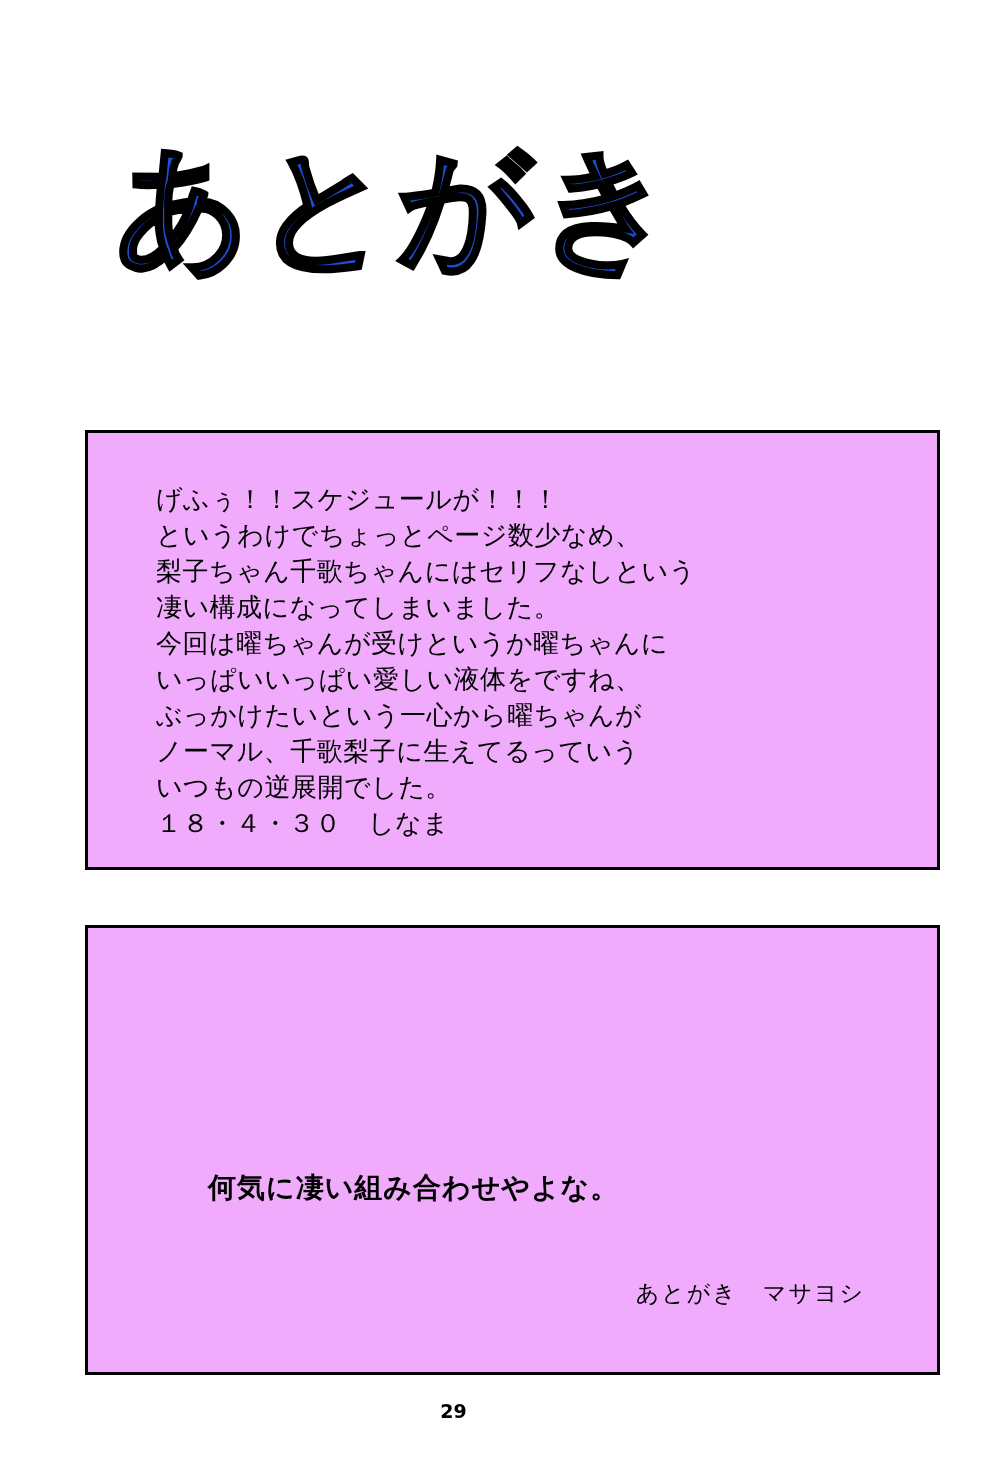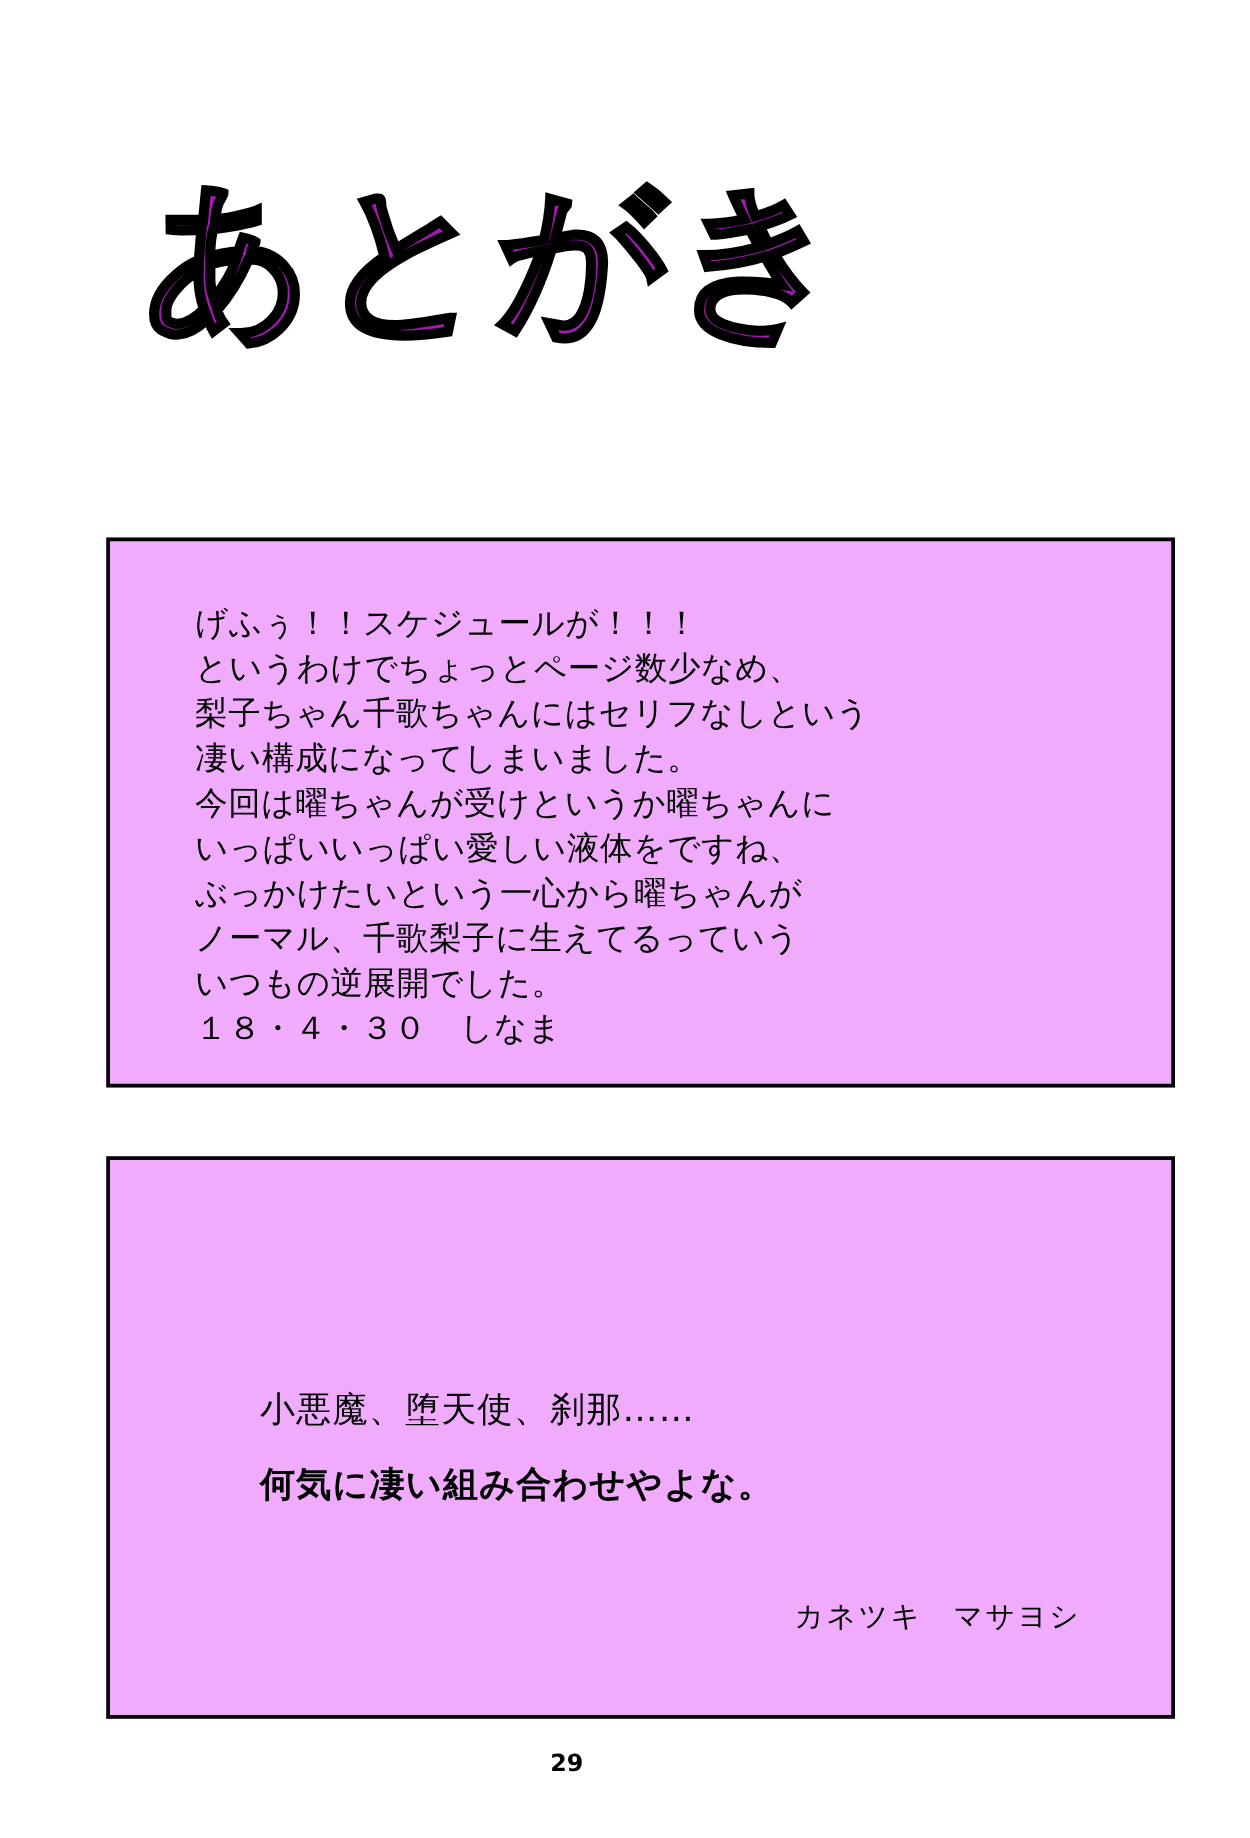--- a/index.html
+++ b/index.html
@@ -26,21 +26,21 @@
     position: absolute;
     top: 140px;
     left: 0;
     width: 796px;
     text-align: center;
     font-family: "DejaVu Sans", sans-serif;
     font-weight: bold;
     font-size: 132px;
     line-height: 1.0;
     letter-spacing: 6px;
-    color: #a21caf;
+    color: #1d4ed8;
     -webkit-text-stroke: 4px #000000;
   }
 
   
   .box {
     position: absolute;
     border: 3px solid #000000;
     background: #f0abfc;
     box-sizing: border-box;
   }
@@ -126,20 +126,19 @@
 凄い構成になってしまいました。
 今回は曜ちゃんが受けというか曜ちゃんに
 いっぱいいっぱい愛しい液体をですね、
 ぶっかけたいという一心から曜ちゃんが
 ノーマル、千歌梨子に生えてるっていう
 いつもの逆展開でした。
 １８・４・３０　しなま</div>
   </div>
 
   <div class="box comment-box">
-    <div class="comment-line1">小悪魔、堕天使、刹那……</div>
     <div class="comment-line2">何気に凄い組み合わせやよな。</div>
-    <div class="comment-signature">カネツキ　マサヨシ</div>
+    <div class="comment-signature">あとがき　マサヨシ</div>
   </div>
 
   <div class="page-number">29</div>
 
 </div>
 
 </body></html>

